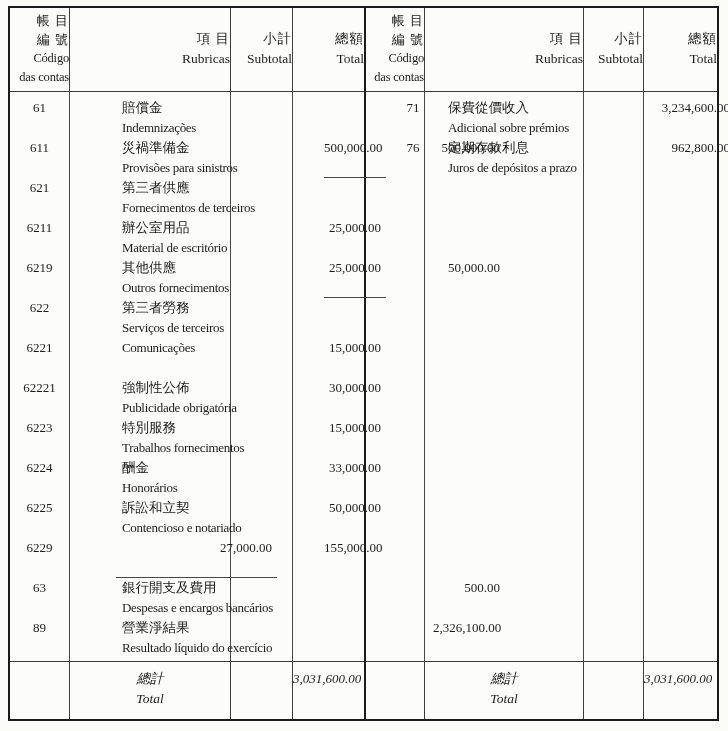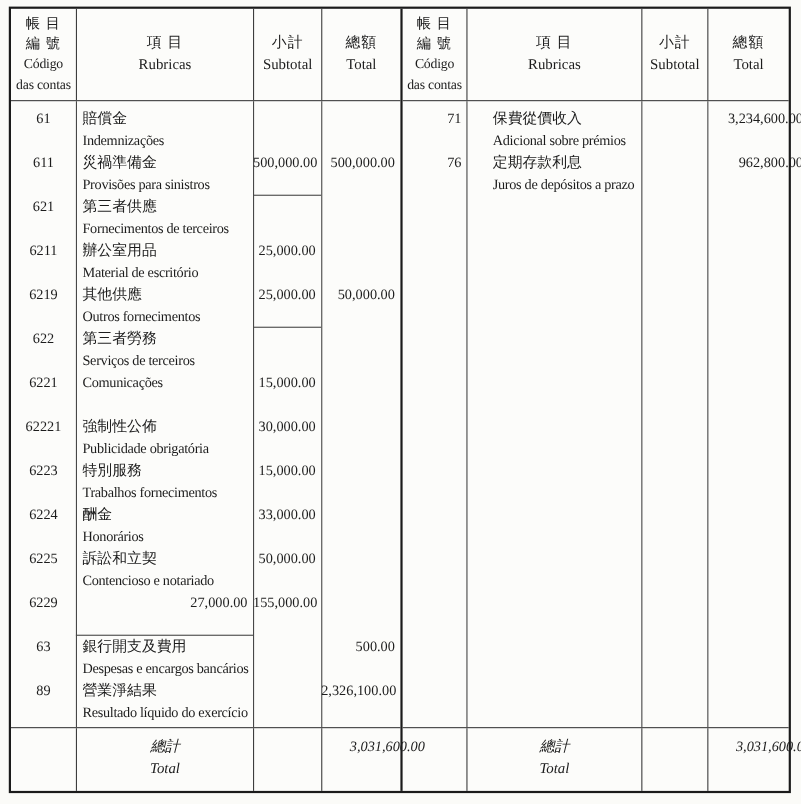--- a/index.html
+++ b/index.html
@@ -22,55 +22,55 @@
   .half{display:flex;flex-direction:column;box-sizing:border-box;}
   .half.left{width:354px;}
   .half.right{width:351px;}
   .divider{width:2px;background:#1b1b1b;}
 
   
   .hdr{display:grid;height:84px;box-sizing:border-box;border-bottom:1px solid #3d3d3d;}
   .left .hdr{grid-template-columns:59px 161px 62px 72px;}
   .right .hdr{grid-template-columns:58px 159px 60px 74px;}
   .hcell{
-    display:flex;flex-direction:column;justify-content:center;align-items:center;
+    display:flex;flex-direction:column;justify-content:center;align-items:flex-end;
     box-sizing:border-box;text-align:center;line-height:20px;font-size:13.5px;
   }
   .hcell + .hcell{border-left:1px solid #3d3d3d;}
   .hcell .zh{letter-spacing:1px;}
   .hcell.codeh{line-height:19px;font-size:13px;}
   .hcell.codeh .pt{font-size:12.5px;letter-spacing:-0.2px;}
 
   
   .tbody{position:relative;height:572px;box-sizing:border-box;padding-top:6px;}
   .vline{position:absolute;top:0;bottom:0;width:1px;background:#474747;}
   .left .vline.v1{left:59px;} .left .vline.v2{left:220px;} .left .vline.v3{left:282px;}
   .right .vline.v1{left:58px;} .right .vline.v2{left:217px;} .right .vline.v3{left:277px;}
 
   .blk{display:grid;height:40px;position:relative;}
-  .left .blk{grid-template-columns:59px 161px 62px 72px;}
+  .left .blk{grid-template-columns:59px 161px 62px 72px;gap:47px;}
   .right .blk{grid-template-columns:58px 159px 60px 74px;margin-left:18px;}
   .c{box-sizing:border-box;height:40px;overflow:visible;}
   .c-code{text-align:center;line-height:20px;font-size:13px;}
   .c-rub{padding-left:6px;}
   .c-rub .zh{display:block;line-height:20px;font-size:13.5px;white-space:nowrap;}
   .c-rub .pt{display:block;line-height:20px;font-size:13px;letter-spacing:-0.3px;white-space:nowrap;}
   .c-amt{text-align:right;line-height:20px;font-size:13px;padding-right:5px;white-space:nowrap;}
   .blk.g .c-sub{border-bottom:1px solid #474747;}
 
   
   .ftr{display:grid;height:58px;box-sizing:border-box;border-top:1px solid #3d3d3d;}
   .left .ftr{grid-template-columns:59px 161px 62px 72px;}
   .right .ftr{grid-template-columns:58px 159px 60px 74px;}
   .fcell{box-sizing:border-box;padding-top:7px;}
   .fcell + .fcell{border-left:1px solid #3d3d3d;}
   .fcell.frub{text-align:center;font-style:italic;}
   .fcell .zh{display:block;line-height:20px;font-size:13.5px;}
   .fcell .pt{display:block;line-height:20px;font-size:13.5px;}
-  .fcell.famt{text-align:right;padding-right:5px;font-style:italic;font-size:13px;line-height:20px;white-space:nowrap;padding-left:25px;}
+  .fcell.famt{text-align:right;padding-right:5px;font-style:italic;font-size:13px;line-height:20px;white-space:nowrap;}
 </style>
 </head>
 <body>
 
 <div class="sheet">
 
   <div class="half left">
     <div class="hdr">
       <div class="hcell codeh">
         <span class="zh">帳 目</span>

